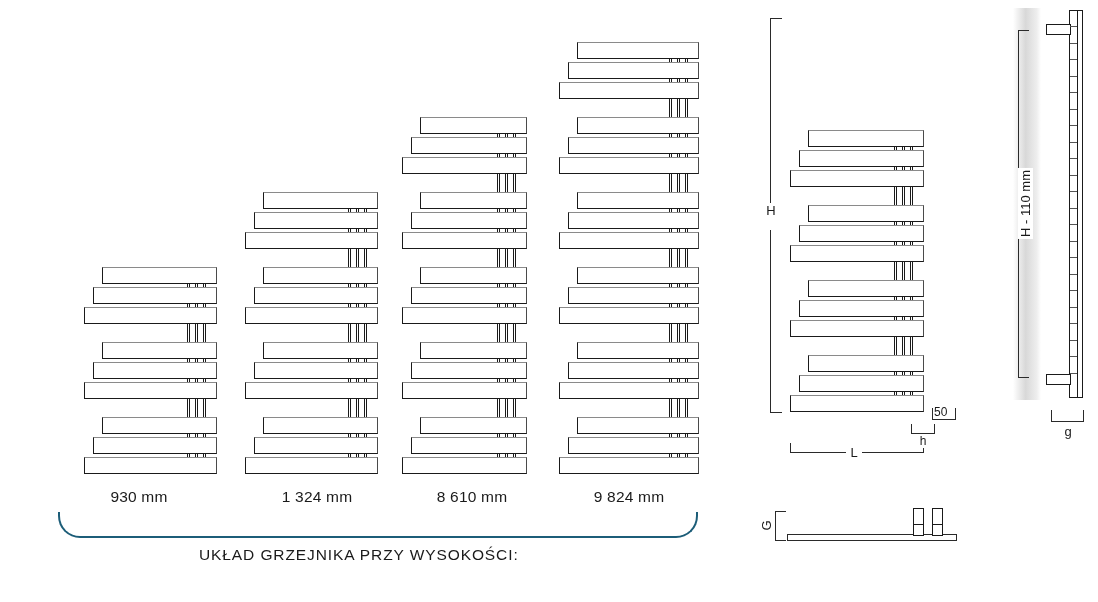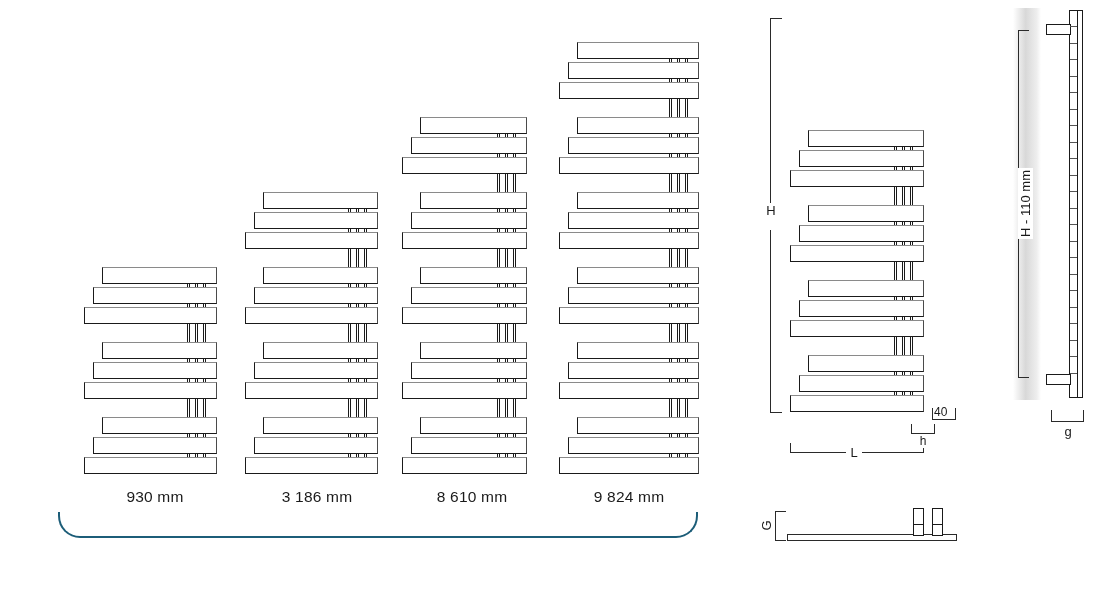--- a/index.html
+++ b/index.html
@@ -334,27 +334,28 @@
         <div class="pipe short" style="left: 118px; top: 391px; width: 3px; height: 5px; z-index: 5;"></div>
         <div class="pipe short" style="left: 126px; top: 391px; width: 3px; height: 5px; z-index: 5;"></div>
         <div class="bar" style="left: 9px; top: 395px; width: 131px; height: 17px; z-index: 11;"></div>
         <div class="pipe short" style="left: 110px; top: 411px; width: 3px; height: 5px; z-index: 5;"></div>
         <div class="pipe short" style="left: 118px; top: 411px; width: 3px; height: 5px; z-index: 5;"></div>
         <div class="pipe short" style="left: 126px; top: 411px; width: 3px; height: 5px; z-index: 5;"></div>
         <div class="bar" style="left: 0px; top: 415px; width: 140px; height: 17px; z-index: 12;"></div>
       </div>
     </div>
 
-  <div class="size-label" style="left:95px; top:488px; width:120px;">930 mm</div>
-  <div class="size-label" style="left:253px; top:488px; width:128px;">3 186 mm</div>
+  <div class="size-label" style="left:79px; top:488px; width:120px;">930 mm</div>
+  <div class="size-label" style="left:253px; top:488px; width:128px;">1 324 mm</div>
   <div class="size-label" style="left:408px; top:488px; width:128px;">8 610 mm</div>
   <div class="size-label" style="left:565px; top:488px; width:128px;">9 824 mm</div>
 
   <div class="group-bracket"></div>
 
+  <div class="caption" style="left:199px; top:546px;">UKŁAD GRZEJNIKA PRZY WYSOKOŚCI:</div>
 
   <div id="front-view">
       <div class="radiator" style="left: 790px; top: 130px; width: 134px; height: 282px;">
         <div class="bar" style="left: 18px; top: 0px; width: 116px; height: 17px; z-index: 10;"></div>
         <div class="pipe short" style="left: 104px; top: 16px; width: 3px; height: 5px; z-index: 5;"></div>
         <div class="pipe short" style="left: 112px; top: 16px; width: 3px; height: 5px; z-index: 5;"></div>
         <div class="pipe short" style="left: 120px; top: 16px; width: 3px; height: 5px; z-index: 5;"></div>
         <div class="bar" style="left: 9px; top: 20px; width: 125px; height: 17px; z-index: 11;"></div>
         <div class="pipe short" style="left: 104px; top: 36px; width: 3px; height: 5px; z-index: 5;"></div>
         <div class="pipe short" style="left: 112px; top: 36px; width: 3px; height: 5px; z-index: 5;"></div>
@@ -410,21 +411,21 @@
   <div class="serif-v" style="left:790px; top:443px; height:10px;"></div>
   <div class="serif-v" style="left:923px; top:443px; height:10px;"></div>
   <div class="dim-label" style="left:846px; top:445px; width:16px; text-align:center;">L</div>
 
   <div class="bracket-box" style="left:911px; top:424px; width:24px; height:10px;"></div>
   <div class="dim-label small" style="left:915px; top:434px; width:16px; text-align:center;">h</div>
 
   <div class="serif-v" style="left:932px; top:408px; height:11px;"></div>
   <div class="serif-v" style="left:955px; top:408px; height:11px;"></div>
   <div class="dim-h" style="left:932px; top:419px; width:24px;"></div>
-  <div class="dim-label small" style="left:934px; top:405px;">40</div>
+  <div class="dim-label small" style="left:934px; top:405px;">50</div>
 
   <div class="floor" style="left:787px; top:534px; width:170px; height:7px;"></div>
   <div class="conn" style="left:913px; top:508px; width:11px; height:27px;"></div>
   <div class="conn" style="left:932px; top:508px; width:11px; height:27px;"></div>
   <div class="conn" style="left:913px; top:524px; width:11px; height:12px;"></div>
   <div class="conn" style="left:932px; top:524px; width:11px; height:12px;"></div>
 
   <div class="serif-h" style="left:775px; top:511px; width:11px;"></div>
   <div class="dim-v" style="left:775px; top:511px; height:30px;"></div>
   <div class="serif-h" style="left:775px; top:540px; width:11px;"></div>

